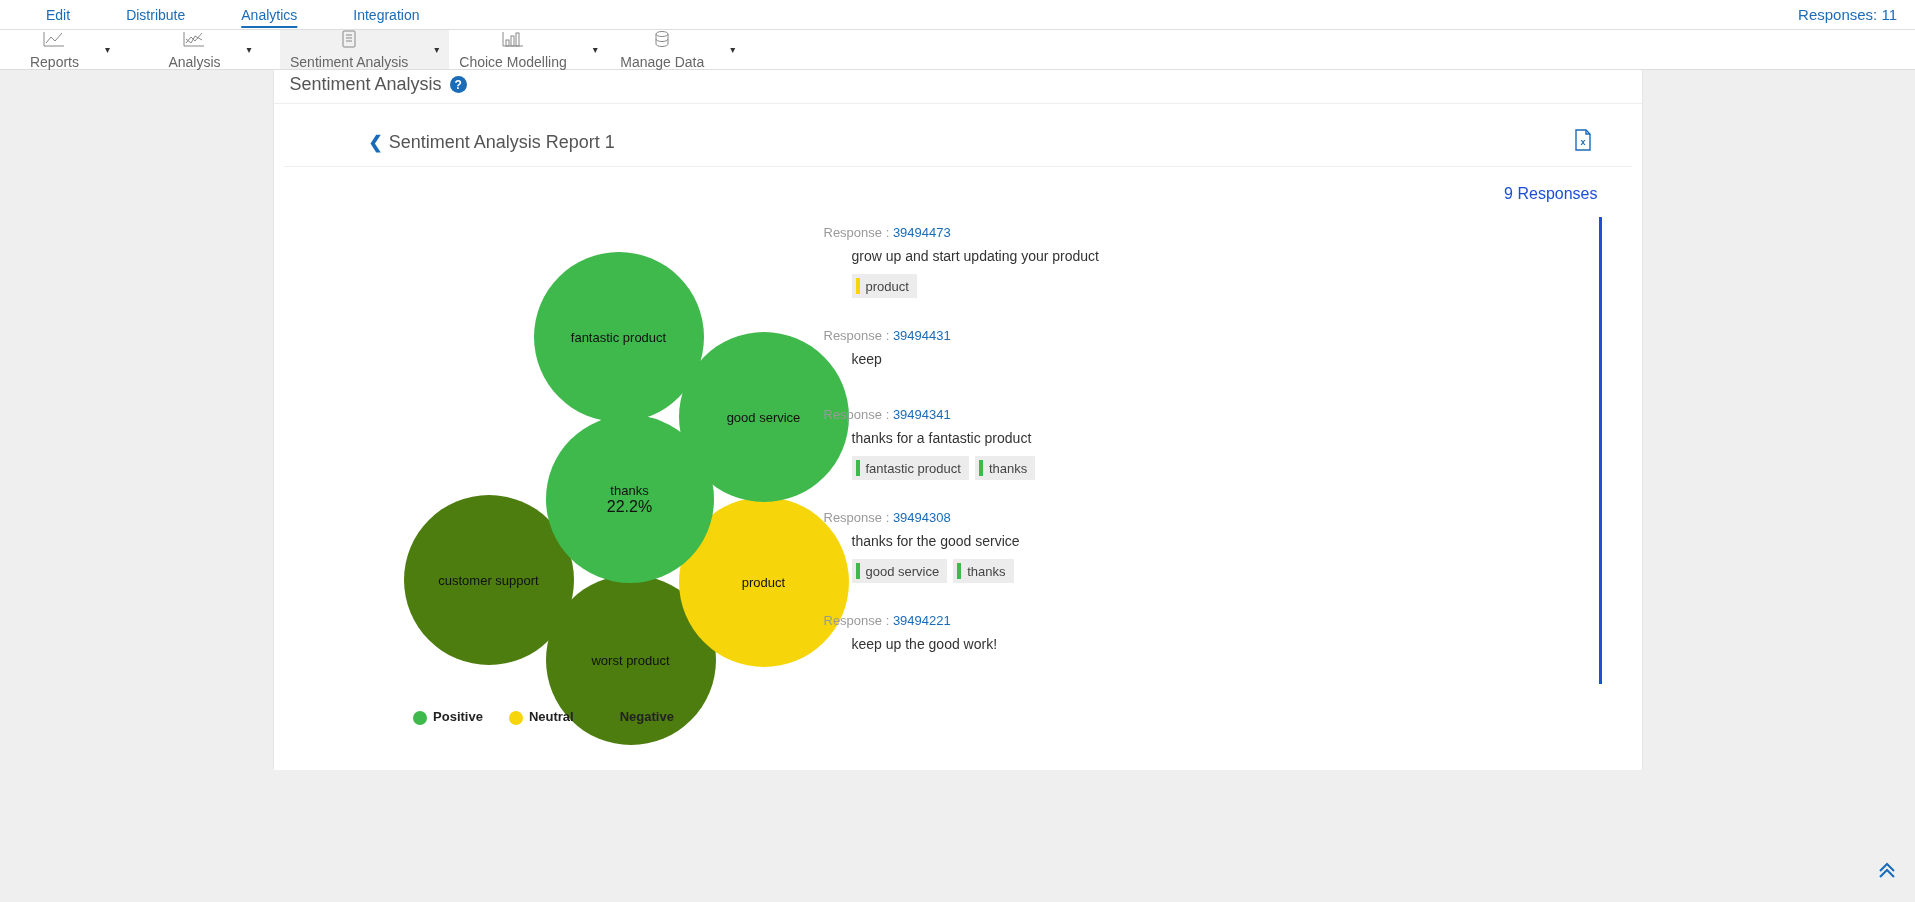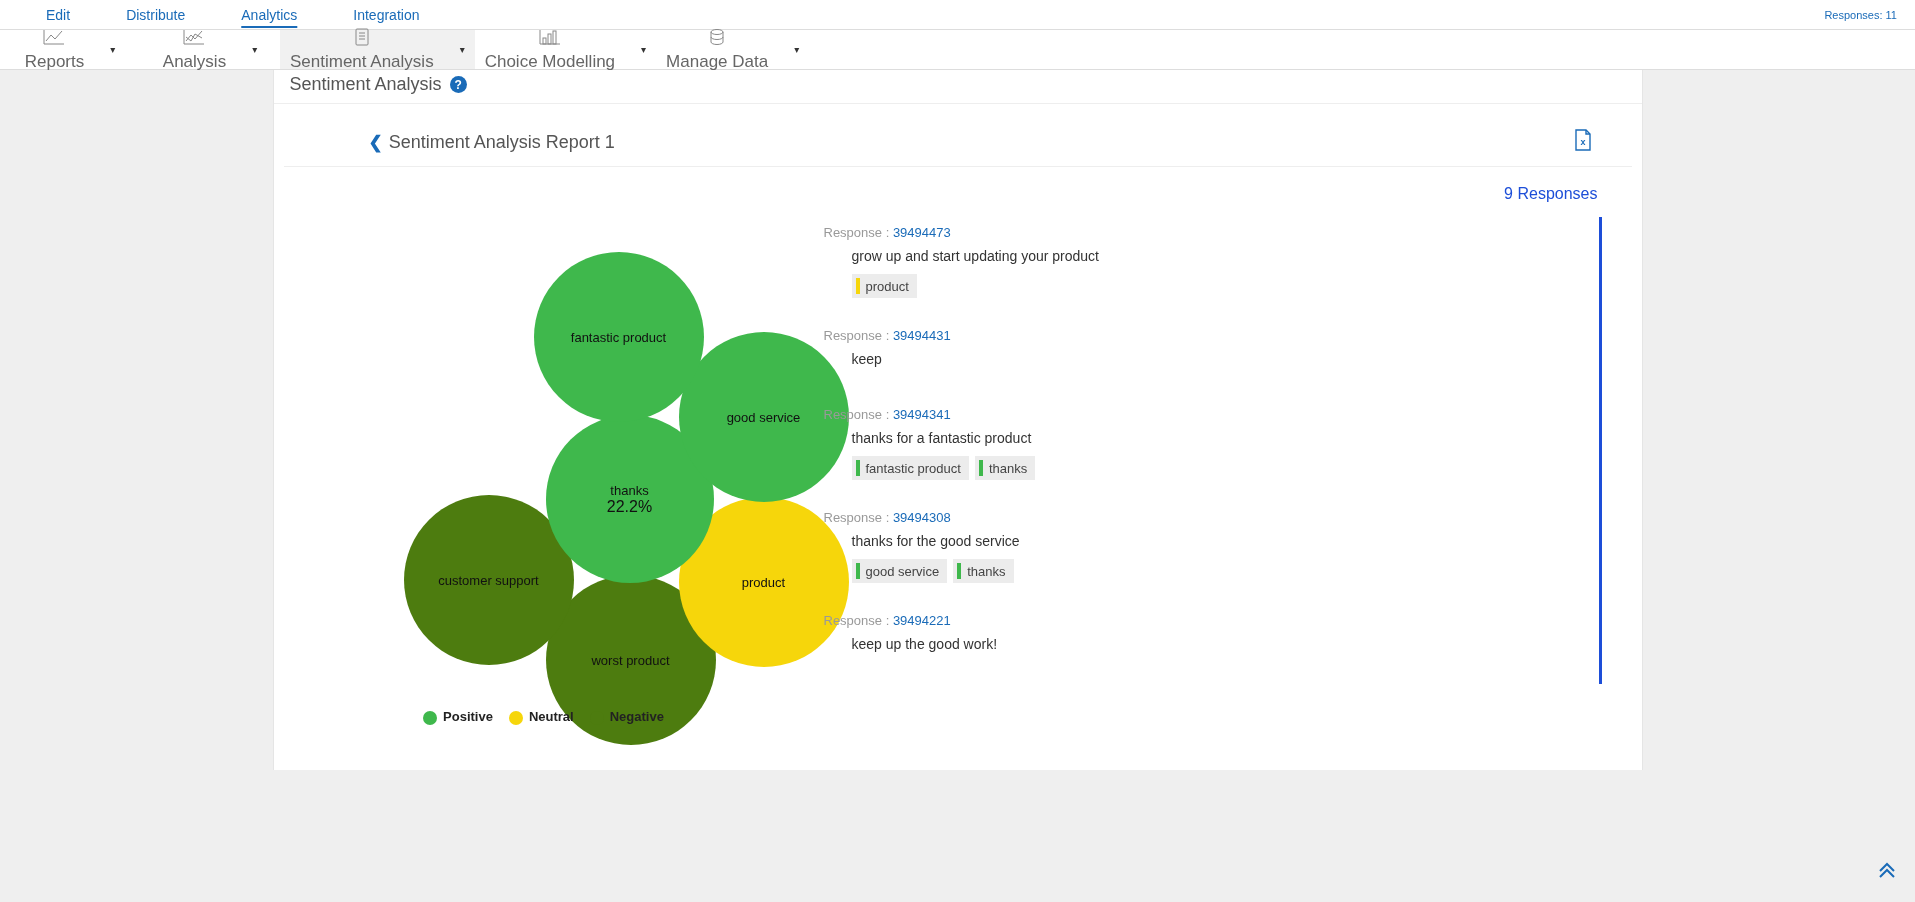--- a/index.html
+++ b/index.html
@@ -2,28 +2,28 @@
 <html><head>
 <meta charset="utf-8">
 <style>
   * { box-sizing: border-box; margin: 0; padding: 0; }
   body { font-family: -apple-system, BlinkMacSystemFont, "Segoe UI", Arial, sans-serif; background: #fff; color: #333; font-size: 14px; }
   
   .top-tabs { display: flex; align-items: center; border-bottom: 1px solid #ddd; padding: 0 18px; height: 30px; justify-content: space-between; }
   .top-tabs-left { display: flex; gap: 28px; }
   .top-tab { color: #1a6bb8; font-size: 14px; cursor: pointer; padding: 4px 0; margin-left: 28px; }
   .top-tab.active { text-decoration: underline; text-underline-offset: 6px; text-decoration-thickness: 2px; font-weight: 500; }
-  .responses-count { color: #1a6bb8; font-size: 11px; }
+  .responses-count { color: #1a6bb8; font-size: 15px; }
 
   .toolbar { display: flex; border-bottom: 1px solid #ddd; height: 40px; background: #fff; }
   .toolbar-item { display: flex; flex-direction: row; align-items: center; padding: 0 10px; cursor: pointer; position: relative; min-width: 140px; justify-content: center; gap: 6px;}
   .toolbar-item.active { background: #f1f1f1; }
   .toolbar-item .ti-inner { display:flex; flex-direction:column; align-items:center; justify-content:center; }
   .toolbar-icon { width: 22px; height: 18px; display: flex; align-items: center; justify-content: center; color: #777; }
-  .toolbar-label { font-size: 17px; color: #666; margin-top: 6px; text-align: center; }
+  .toolbar-label { font-size: 14px; color: #666; margin-top: 6px; text-align: center; }
   .toolbar-caret { color: #333; font-size: 10px; margin-left: 20px; }
 
   .page { background: #efefef; padding: 0; min-height: calc(100vh - 70px); position: relative;}
   .content-card { background: #fff; margin: 0 auto; max-width: 1370px; min-height: 700px; border-left: 1px solid #e5e5e5; border-right: 1px solid #e5e5e5; }
   .page-title-row { display: flex; align-items: center; gap: 8px; padding: 4px 16px 8px 16px; font-size: 18px; color: #555; border-bottom: 1px solid #eee; }
   .help-icon { width: 17px; height: 17px; border-radius: 50%; background: #1a6bb8; color: #fff; font-size: 12px; font-weight: bold; display: inline-flex; align-items: center; justify-content: center; }
 
   .report-header { display: flex; justify-content: space-between; align-items: center; padding: 25px 30px 10px 85px; border-bottom: 1px solid #eee; margin: 0 10px;}
   .report-title { font-size: 18px; color: #555; display: flex; align-items: center; gap: 6px;}
   .back-chev { color: #1a6bb8; font-weight: bold; font-size: 17px; cursor:pointer;}
@@ -32,21 +32,21 @@
   .body-split { display: flex; padding: 10px 10px 0 10px; }
   .chart-area { flex: 0 0 520px; position: relative; height: 560px; }
   .responses-area { flex: 1; padding: 0 30px 0 20px; position: relative;}
   .responses-header { text-align: right; font-size: 16px; color: #1d4ed8; padding: 8px 4px 14px 0; }
 
   .bubble { position: absolute; border-radius: 50%; display: flex; flex-direction: column; align-items: center; justify-content: center; color: #111; font-size: 13px; text-align: center; }
   .b-positive { background: #3fb84c; }
   .b-negative { background: #4d7c0f; }
   .b-neutral  { background: #f6d60b; }
 
-  .legend { position: absolute; bottom: 12px; left: 0; right: 0; display: flex; justify-content: center; gap: 16px; font-size: 13px; font-weight: 600; color:#222;}
+  .legend { position: absolute; bottom: 12px; left: 0; right: 0; display: flex; justify-content: center; gap: 26px; font-size: 13px; font-weight: 600; color:#222;}
   .legend-dot { width: 14px; height: 14px; border-radius: 50%; display: inline-block; vertical-align: middle; margin-right: 6px;}
 
   .resp-list { max-height: 480px; overflow-y: auto; border-right: 3px solid #1d4ed8; padding-right: 6px;}
   .resp-item { padding: 8px 0 22px 0; }
   .resp-head { font-size: 13px; color: #999; }
   .resp-link { color: #1a6bb8; cursor: pointer;}
   .resp-text { font-size: 14px; color: #333; padding: 8px 0 10px 28px; }
   .tag-row { padding-left: 28px; display: flex; gap: 6px; flex-wrap: wrap;}
   .tag { background: #ececec; padding: 4px 8px 4px 4px; font-size: 13px; color: #444; display: inline-flex; align-items:center; gap:6px;}
   .tag-bar { width: 4px; height: 16px; display:inline-block; }

